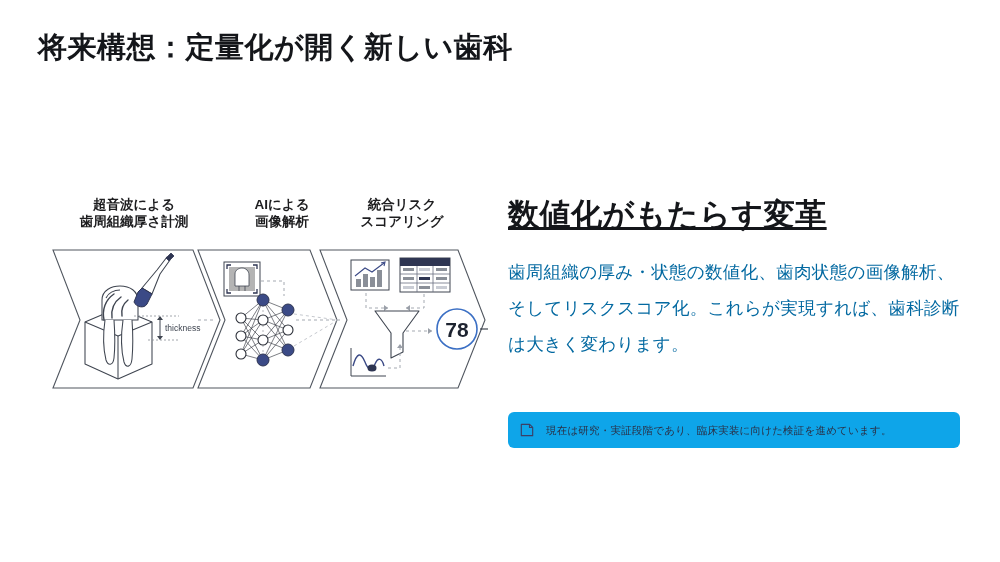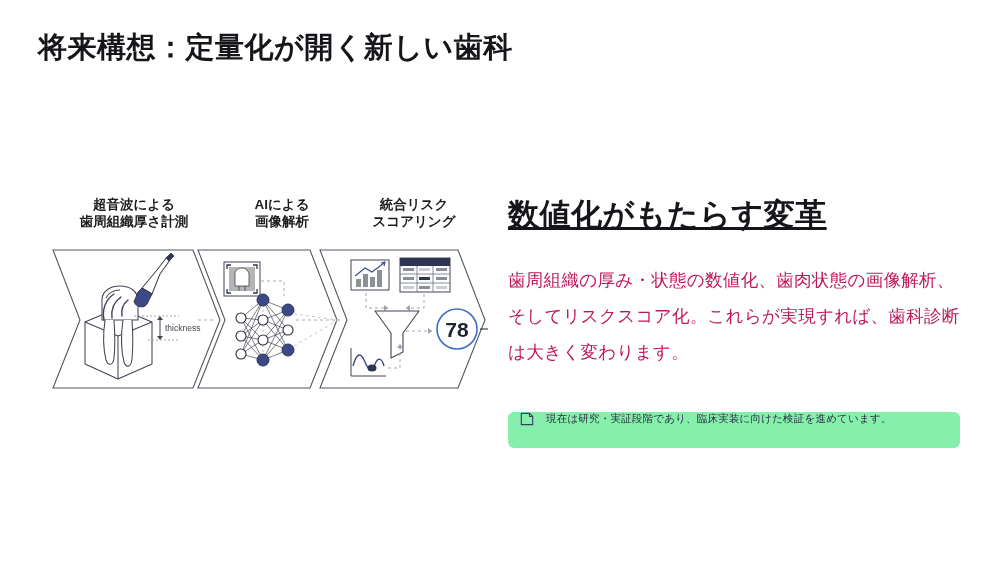--- a/index.html
+++ b/index.html
@@ -21,39 +21,39 @@
   
   .diagram { position: absolute; left: 48px; top: 196px; width: 440px; height: 200px; }
   .stage-labels { position: absolute; left: 0; top: 0; width: 440px; height: 52px; }
   .stage-label {
     position: absolute; top: 0;
     font-size: 13.5px; font-weight: bold; color: #1d1d1f;
     line-height: 1.28; text-align: center; white-space: pre-line;
   }
   .stage-label.s1 { left: 6px;   width: 160px; }
   .stage-label.s2 { left: 168px; width: 132px; }
-  .stage-label.s3 { left: 296px; width: 140px; }
+  .stage-label.s3 { left: 284px; width: 140px; }
 
   .diagram-svg { position: absolute; left: 0; top: 52px; width: 440px; height: 145px; }
 
   
   .right { position: absolute; left: 508px; top: 196px; width: 452px; }
   .right-heading {
     font-size: 31px; font-weight: bold; color: #14161a;
     line-height: 1.2; letter-spacing: 0.5px; white-space: nowrap; text-decoration: underline;
   }
   .right-body {
-    margin-top: 30px;
-    font-size: 17.5px; color: #be185d; line-height: 2.05;
+    margin-top: 22px;
+    font-size: 17.5px; color: #0369a1; line-height: 2.05;
     letter-spacing: 0.3px;
   }
   .note {
     position: absolute; left: 508px; top: 412px; width: 452px; height: 36px;
-    background: #86efac; border-radius: 6px;
-    display: flex; align-items: flex-start; padding: 0 12px;
+    background: #0ea5e9; border-radius: 6px;
+    display: flex; align-items: center; padding: 0 12px;
   }
   .note-icon { width: 14px; height: 14px; flex: 0 0 14px; margin-right: 12px; }
   .note-text { font-size: 10.5px; color: #2b2f45; letter-spacing: 0.2px; line-height: 1.2; }
 </style>
 </head>
 <body>
 
 <div class="slide">
 
   <div class="slide-title">将来構想：定量化が開く新しい歯科</div>

